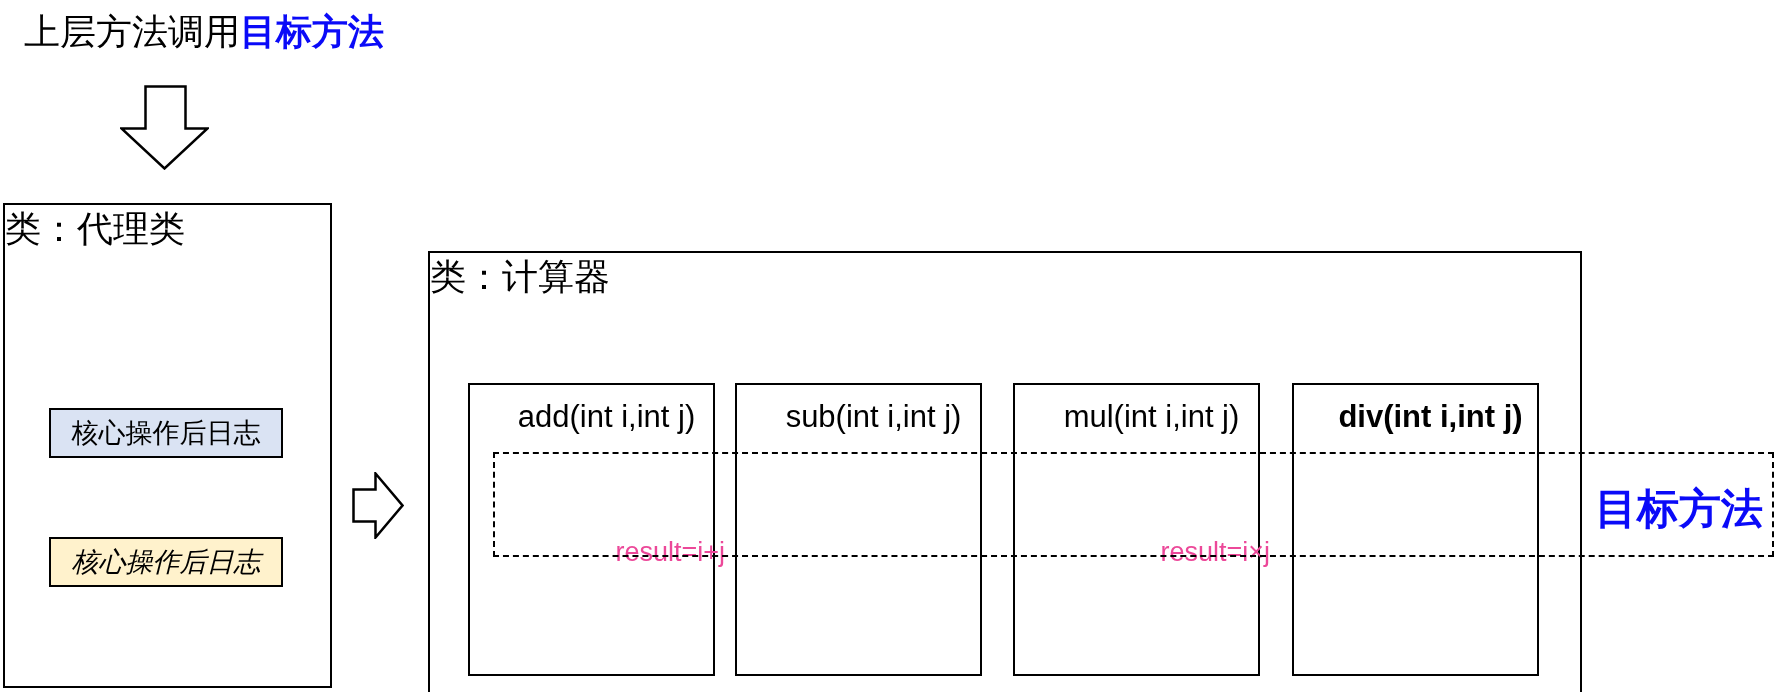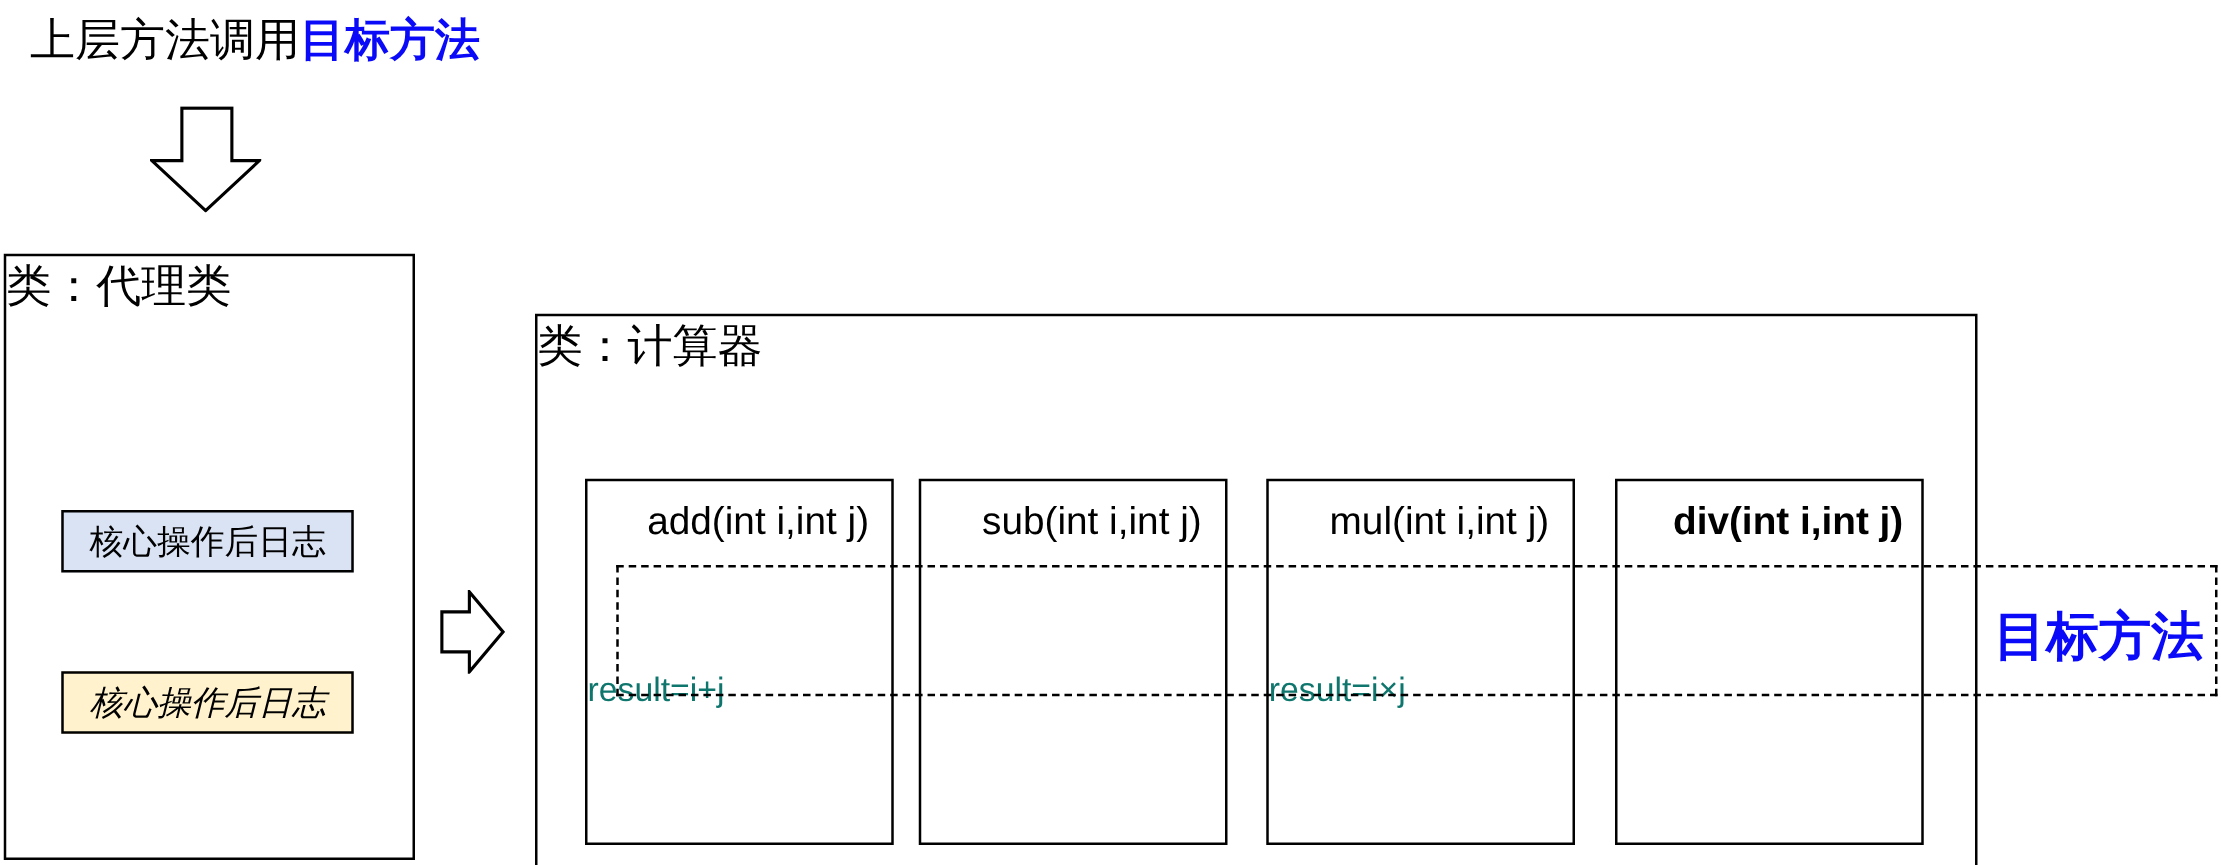--- a/index.html
+++ b/index.html
@@ -99,25 +99,25 @@
     text-align: center;
     font-size: 31px;
     color: #000000;
     padding-top: 14px;
     white-space: nowrap;
     padding-left: 30px;
   }
   .method-body {
     position: absolute;
     top: 152px;
-    left: 0;
+    left: 12px;
     width: 100%;
-    text-align: left;
+    text-align: right;
     font-size: 27px;
-    color: #0f766e;
+    color: #ec4899;
     white-space: nowrap;
   }
   
   .dashed-region {
     position: absolute;
     left: 493px;
     top: 452px;
     width: 1281px;
     height: 105px;
     border: 2px dashed #000000;

